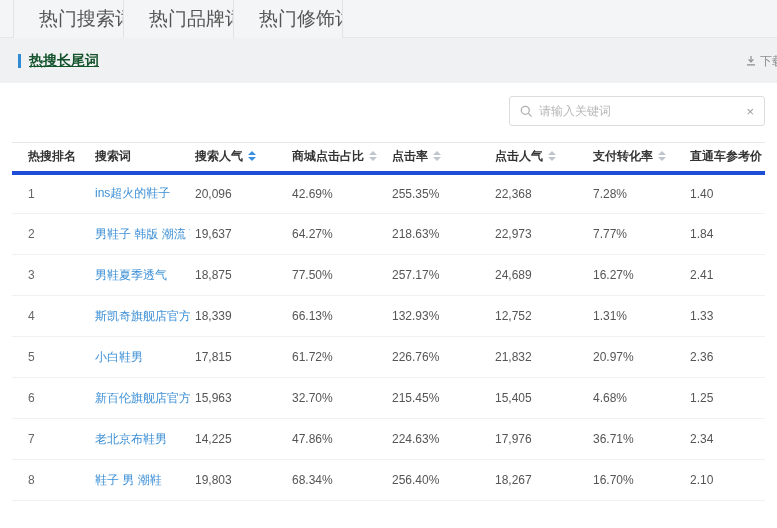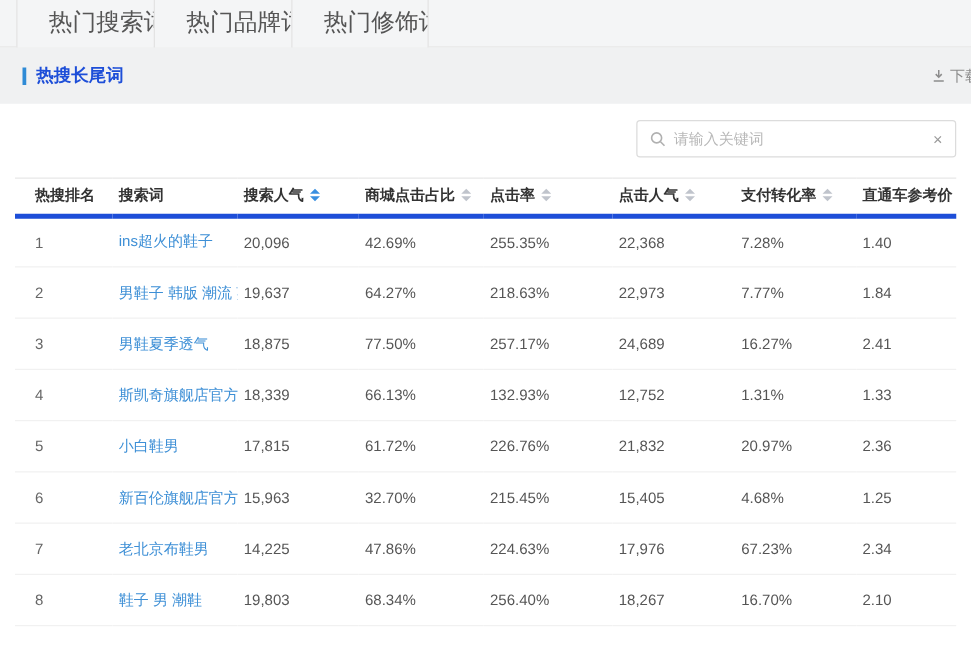--- a/index.html
+++ b/index.html
@@ -22,21 +22,21 @@
   .tab.active {
     background:#ffffff; color:#3d91d6; height:43px; line-height:38px;
     position:relative; z-index:3; border-left:1px solid #e3e3e3;
   }
   
   .band {
     height:45px; background:#f0f1f2; display:flex; align-items:center;
     padding-left:18px; position:relative;
   }
   .title-bar { width:3px; height:14px; background:#2f8bd6; margin-right:8px; }
-  .band-title { font-size:14px; font-weight:bold; color:#1d4ed8; }
+  .band-title { font-size:14px; font-weight:bold; color:#14532d;text-decoration:underline; }
   .download {
     position:absolute; right:-7px; top:50%; transform:translateY(-50%);
     display:flex; align-items:center; gap:3px;
     font-size:12px; color:#8c8c8c; cursor:pointer; white-space:nowrap;
   }
   .download svg { display:block; }
   
   .main { background:#fff; height:445px; padding:0 12px; }
   .search-row { display:flex; justify-content:flex-end; padding-top:13px; }
   .search-box {
@@ -196,21 +196,21 @@
           <td>4.68%</td>
           <td>1.25</td>
         </tr>
         <tr>
           <td class="rank">7</td>
           <td><span class="kw-link">老北京布鞋男</span></td>
           <td>14,225</td>
           <td>47.86%</td>
           <td>224.63%</td>
           <td>17,976</td>
-          <td>67.23%</td>
+          <td>36.71%</td>
           <td>2.34</td>
         </tr>
         <tr>
           <td class="rank">8</td>
           <td><span class="kw-link">鞋子 男 潮鞋</span></td>
           <td>19,803</td>
           <td>68.34%</td>
           <td>256.40%</td>
           <td>18,267</td>
           <td>16.70%</td>

